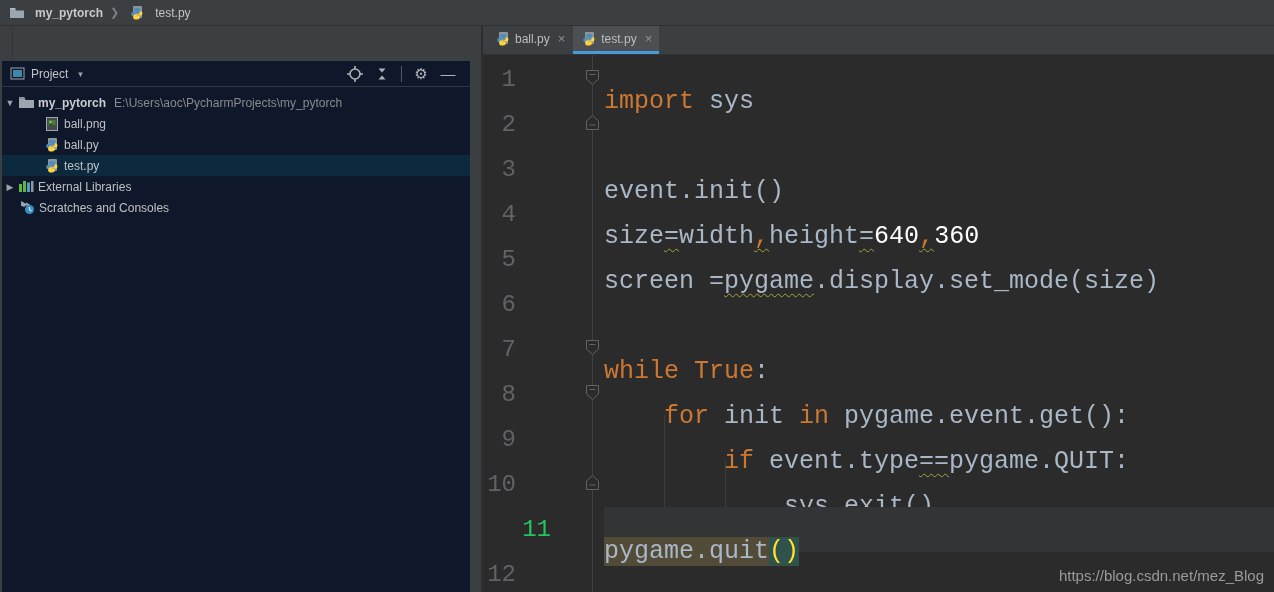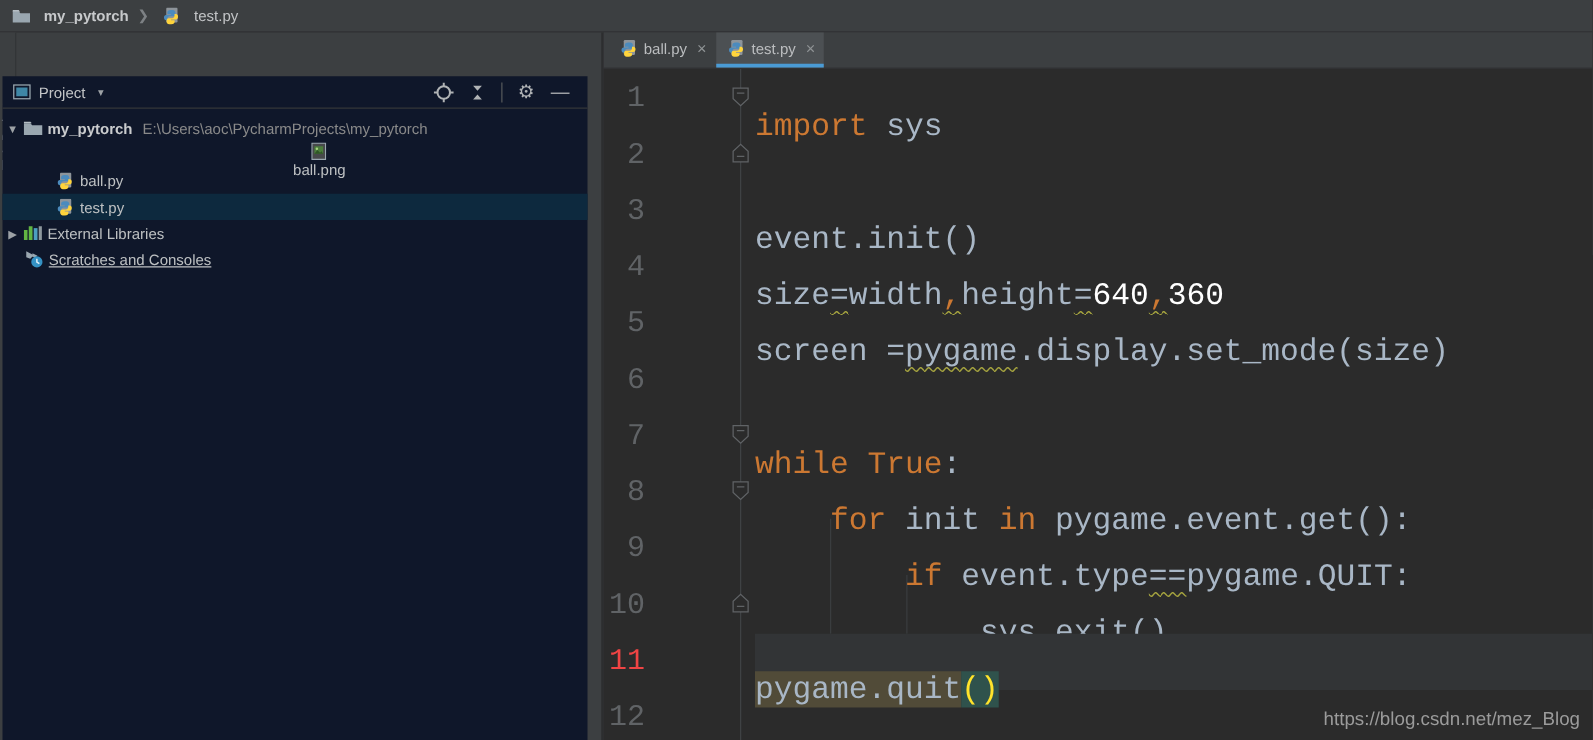--- a/index.html
+++ b/index.html
@@ -72,21 +72,21 @@
     background:#2b2b2b; overflow:hidden;
     font-family:"Liberation Mono","DejaVu Sans Mono",monospace;
   }
   .gutter-line{ position:absolute; left:109px; top:0; bottom:0; width:1px; background:#3f4244; }
   .code-row{ position:absolute; left:0; width:791px; height:45px; }
   .line-band{ position:absolute; left:121px; right:0; top:0; height:45px; background:#323436; }
   .line-num{
     position:absolute; left:0; top:0; width:33px; height:45px;
     text-align:right; font-size:24px; line-height:45px; color:#606366;
   }
-  .line-num.active{ color:#ef4444; }
+  .line-num.active{ color:#22c55e;margin-left:35px; }
   .fold-marker{ position:absolute; left:102px; top:12px; }
   .code-text{ position:absolute; left:121px; top:0; height:45px; font-size:25px; line-height:45px; white-space:pre;margin-top:22px; }
   .kw{ color:#cc7832; }
   .pl{ color:#a9b7c6; }
   .num{ color:#ffffff; }
   .brace{ color:#ffe32b; }
   .wavy{ text-decoration:underline; text-decoration-style:wavy; text-decoration-color:#a5a33e; text-decoration-thickness:1px; text-underline-offset:5px; }
   .hl-usage{ background:#514b38; }
   .hl-brace{ background:#2f524c; }
   .indent-guide{ position:absolute; width:1px; background:#3a3d3f; }
@@ -157,21 +157,21 @@
         <span class="tree-arrow">▼</span>
         <span class="tree-icon">
           <svg width="15" height="13" viewBox="0 0 15 13">
             <path fill="#9aa7b0" d="M0 2.5h5.4l1.3 1.6H15V12H0z"></path>
             <path fill="#b5bec4" d="M0 1.3h5.4l1 1.3H0z"></path>
           </svg>
         </span>
         <span class="tree-name bold">my_pytorch</span>
         <span class="tree-path">E:\Users\aoc\PycharmProjects\my_pytorch</span>
       </div>
-      <div class="tree-row" style="padding-left: 39px; flex-direction: column;">
+      <div class="tree-row" style="padding-left: 39px;">
         <span class="tree-icon">
           <svg width="12" height="14" viewBox="0 0 12 14">
             <rect x="0.5" y="0.5" width="11" height="13" fill="#47494b" stroke="#9aa7b0"></rect>
             <rect x="2.5" y="3" width="7" height="6" fill="#4c7e3c"></rect>
             <circle cx="4.5" cy="5" r="1" fill="#a8d37f"></circle>
             <path fill="#2f5626" d="M2.5 9l2.5-3 2 2.2L8.2 7l1.3 2z"></path>
           </svg>
         </span>
         <span class="tree-name">ball.png</span>
       </div>
@@ -200,21 +200,21 @@
         <span class="tree-icon">
           <svg width="15" height="15" viewBox="0 0 15 15">
             <rect x="0" y="5" width="3" height="8" fill="#62b543"></rect>
             <rect x="4" y="2" width="3" height="11" fill="#62b543"></rect>
             <rect x="8" y="3.5" width="3" height="9.5" fill="#4d9fbf"></rect>
             <rect x="12" y="2" width="2.5" height="11" fill="#8d979c"></rect>
           </svg>
         </span>
         <span class="tree-name">External Libraries</span>
       </div>
-      <div class="tree-row" style="padding-left: 14px; text-decoration: underline;">
+      <div class="tree-row" style="padding-left: 14px;">
         <span class="tree-icon">
           <svg width="15" height="15" viewBox="0 0 15 15">
             <path fill="#9aa7b0" d="M1 1l6 3.2L4.2 7 1 5.8zM6 2.5l4 2.1-2 1.6-2-1z"></path>
             <circle cx="9.5" cy="9.5" r="4.5" fill="#3592c4"></circle>
             <path stroke="#dff0f8" stroke-width="1.2" fill="none" d="M9.5 7v2.7l2 1.2"></path>
           </svg>
         </span>
         <span class="tree-name">Scratches and Consoles</span>
       </div>
     </div>

